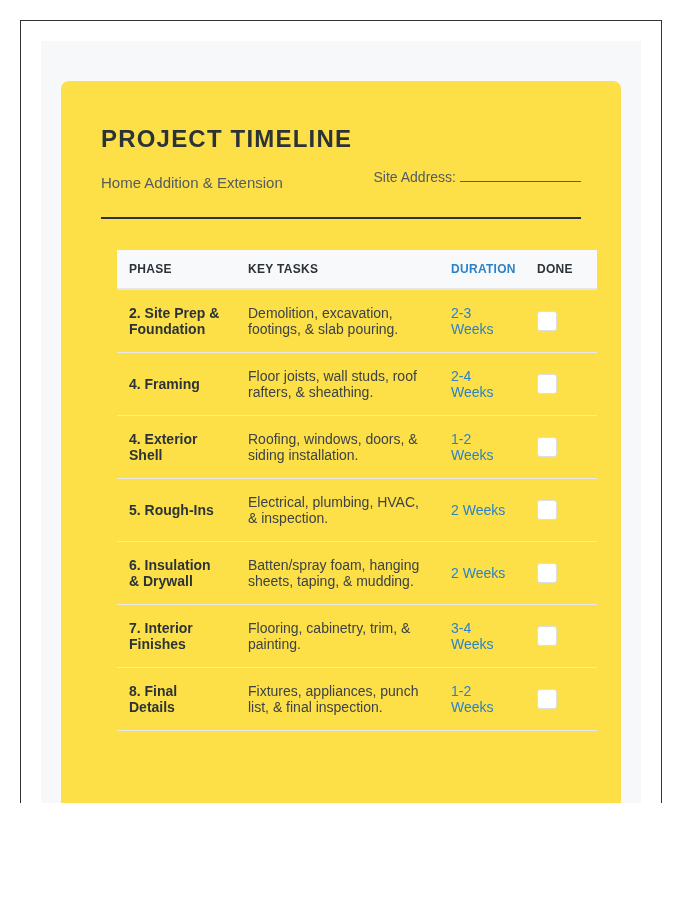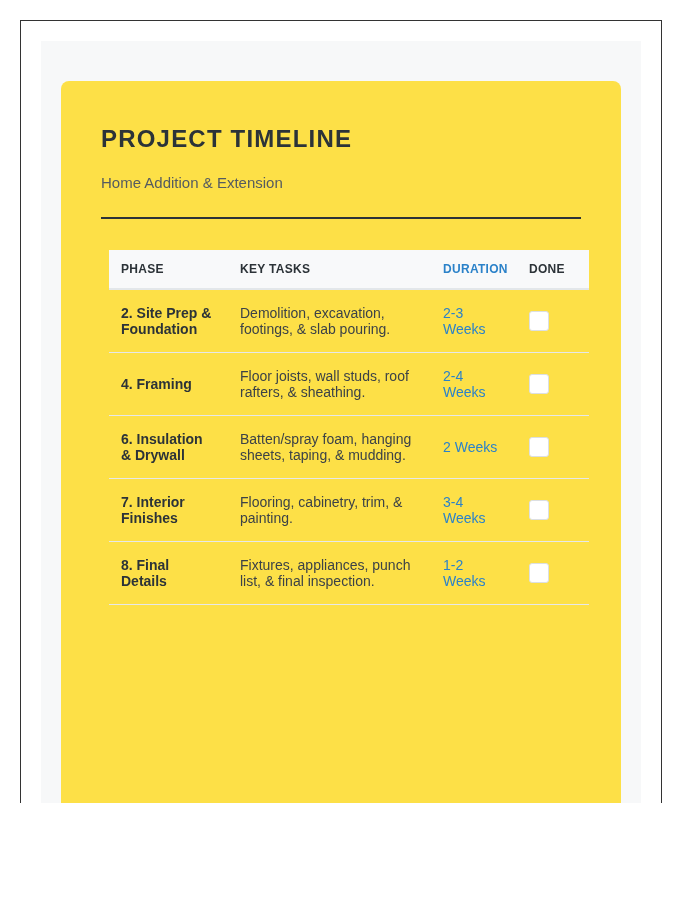--- a/index.html
+++ b/index.html
@@ -90,21 +90,21 @@
       position: absolute;
       top: 136px;
       left: 0;
       width: 480px;
       height: 2px;
       background: #2c3338;
     }
     table {
       position: absolute;
       top: 169px;
-      left: 8px;
+      left: 16px;
       width: 480px;
       border-collapse: collapse;
       table-layout: fixed;
     }
     th {
       background: #f8f9fa;
       text-align: left;
       font-size: 12px;
       font-weight: bold;
       color: #2c3338;
@@ -147,20 +147,23 @@
 </head>
 <body>
 
 <div class="frame">
   <div class="page-bg">
     <div class="card">
       <div class="content">
         <h1 class="title">PROJECT TIMELINE</h1>
         <div class="subtitle">Home Addition &amp; Extension</div>
         <div class="meta">
+          <div class="meta-row">
+            <span>Site Address:</span><span class="blank long"></span>
+          </div>
         </div>
         <div class="divider"></div>
 
         <table>
           <colgroup>
             <col class="col-phase">
             <col class="col-tasks">
             <col class="col-dur">
             <col class="col-done">
           </colgroup>
@@ -183,20 +186,36 @@
             </tr>
             <tr>
               <td class="phase">4. Framing</td>
               <td>Floor joists, wall studs, roof rafters, &amp; sheathing.</td>
               <td class="dur">2-4 Weeks</td>
               <td>
                   <span class="checkbox"></span>
                 </td>
             </tr>
             <tr>
+              <td class="phase">4. Exterior Shell</td>
+              <td>Roofing, windows, doors, &amp; siding installation.</td>
+              <td class="dur">1-2 Weeks</td>
+              <td>
+                  <span class="checkbox"></span>
+                </td>
+            </tr>
+            <tr>
+              <td class="phase">5. Rough-Ins</td>
+              <td>Electrical, plumbing, HVAC, &amp; inspection.</td>
+              <td class="dur">2 Weeks</td>
+              <td>
+                  <span class="checkbox"></span>
+                </td>
+            </tr>
+            <tr>
               <td class="phase">6. Insulation &amp; Drywall</td>
               <td>Batten/spray foam, hanging sheets, taping, &amp; mudding.</td>
               <td class="dur">2 Weeks</td>
               <td>
                   <span class="checkbox"></span>
                 </td>
             </tr>
             <tr>
               <td class="phase">7. Interior Finishes</td>
               <td>Flooring, cabinetry, trim, &amp; painting.</td>

